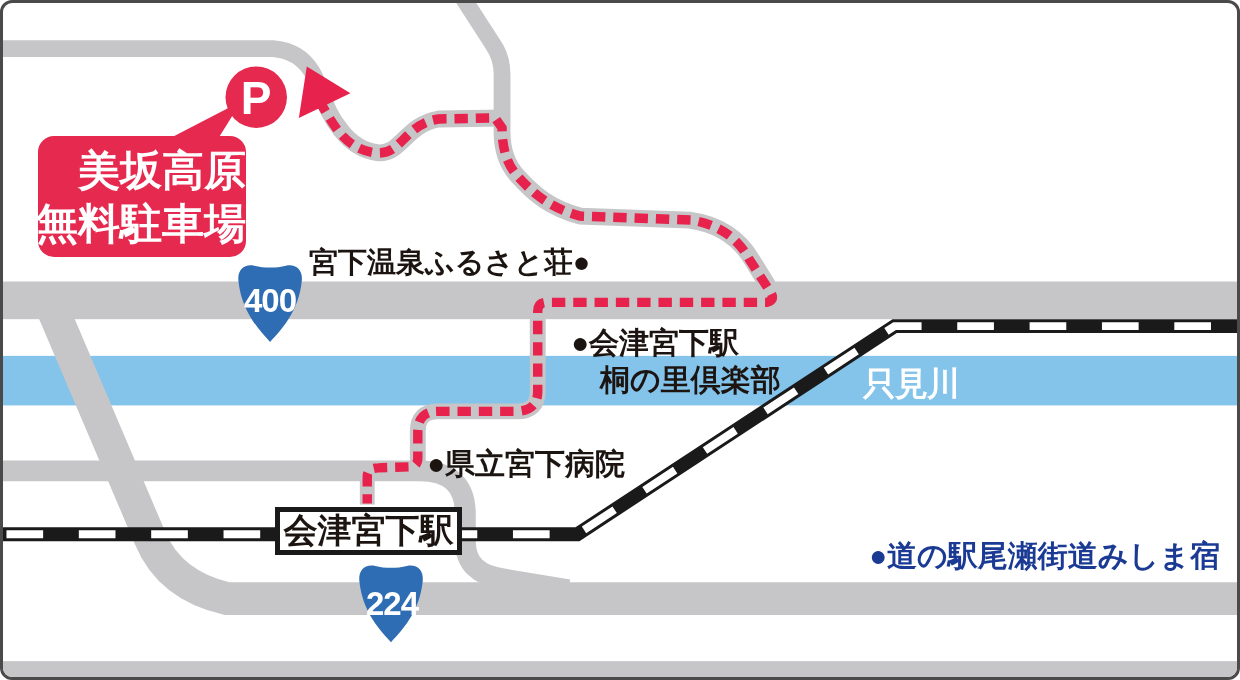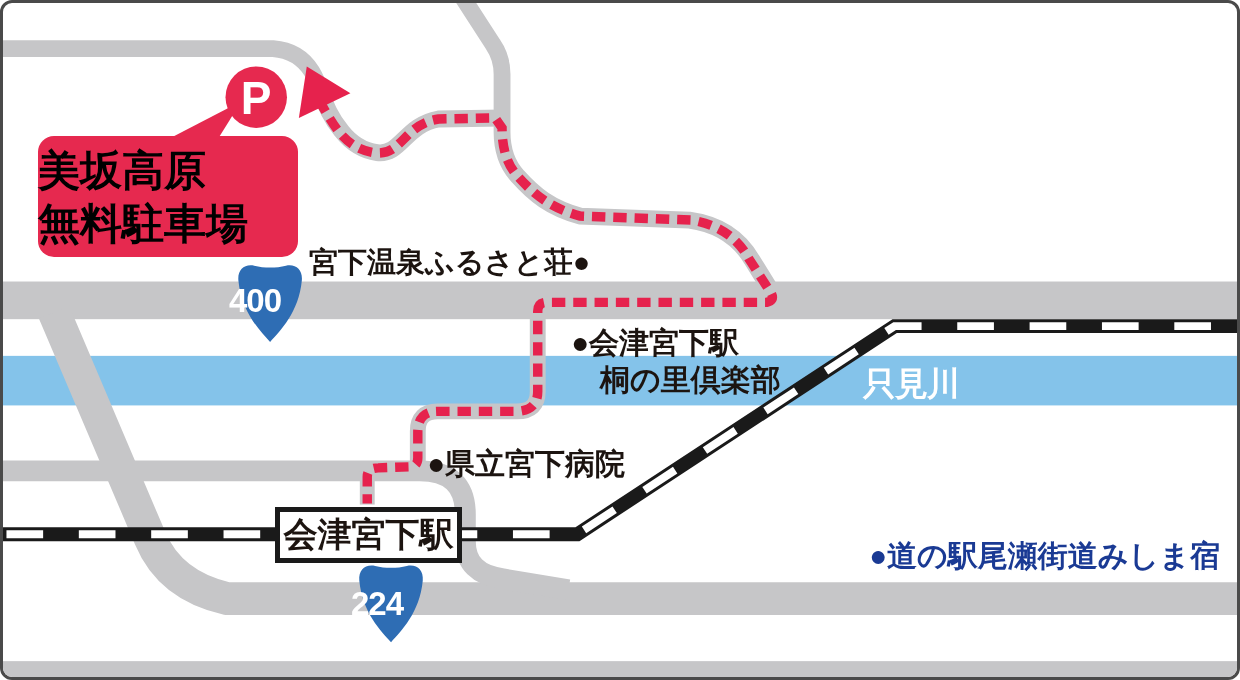--- a/index.html
+++ b/index.html
@@ -23,38 +23,38 @@
     line-height:1.1;
   }
   .lbl-furusato{left:306px;top:244px;font-size:29px;}
   .lbl-onsen1{left:568px;top:323px;font-size:30px;}
   .lbl-onsen2{left:597px;top:360px;font-size:30px;}
   .lbl-hospital{left:424px;top:444px;font-size:30px;}
   .lbl-river{left:860px;top:363px;font-size:33px;color:#ffffff;letter-spacing:-1px;}
   .lbl-michinoeki{left:866px;top:536px;font-size:30px;color:#1a3a94;}
   .lbl-sports{left:525px;top:622px;font-size:32px;}
   .station-box{
-    position:absolute;left:272px;top:504px;width:187px;height:56px;
+    position:absolute;left:272px;top:504px;width:187px;height:48px;
     box-sizing:border-box;background:#ffffff;border:5px solid #1a1a1a;
     display:flex;align-items:center;justify-content:center;
     font-size:34px;font-weight:800;color:#1c1410;white-space:nowrap;
   }
   .callout{
-    position:absolute;left:35px;top:133px;width:260px;height:121px;
+    position:absolute;left:35px;top:133px;width:208px;height:121px;
     background:#e6294f;border-radius:16px;
-    display:flex;flex-direction:column;align-items:flex-start;justify-content:center;
-    color:#000000;font-weight:800;font-size:42px;line-height:53px;
+    display:flex;flex-direction:column;align-items:flex-end;justify-content:center;
+    color:#ffffff;font-weight:800;font-size:42px;line-height:53px;
     text-align:center;white-space:nowrap;
   }
   .p-letter{
     position:absolute;left:222px;top:64px;width:62px;height:62px;
     color:#ffffff;font-weight:800;font-size:46px;line-height:62px;text-align:center;
   }
   .shield-num{
-    position:absolute;width:82px;text-align:left;
+    position:absolute;width:82px;text-align:center;
     color:#ffffff;font-weight:800;font-size:33px;line-height:40px;
     letter-spacing:-1px;
   }
   .shield-num-400{left:226px;top:278px;}
   .shield-num-252{left:348px;top:581px;}
 </style>
 </head>
 <body>
 
 <div id="stage">

